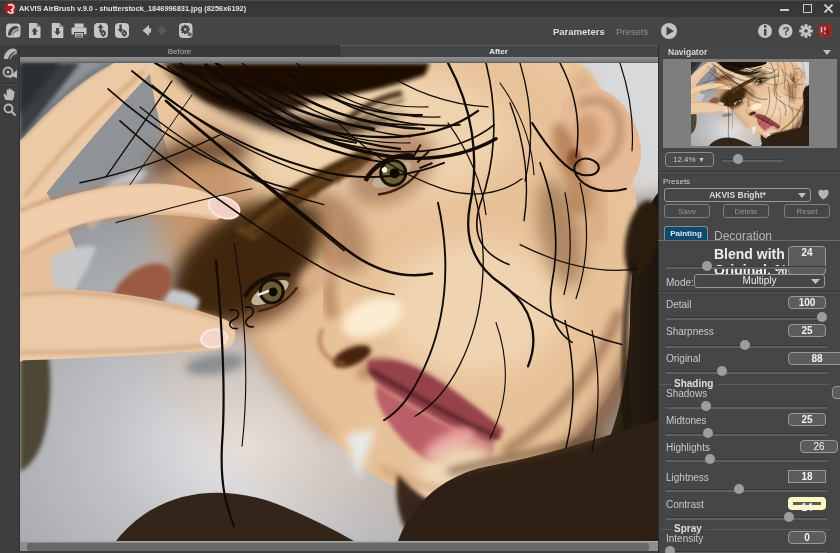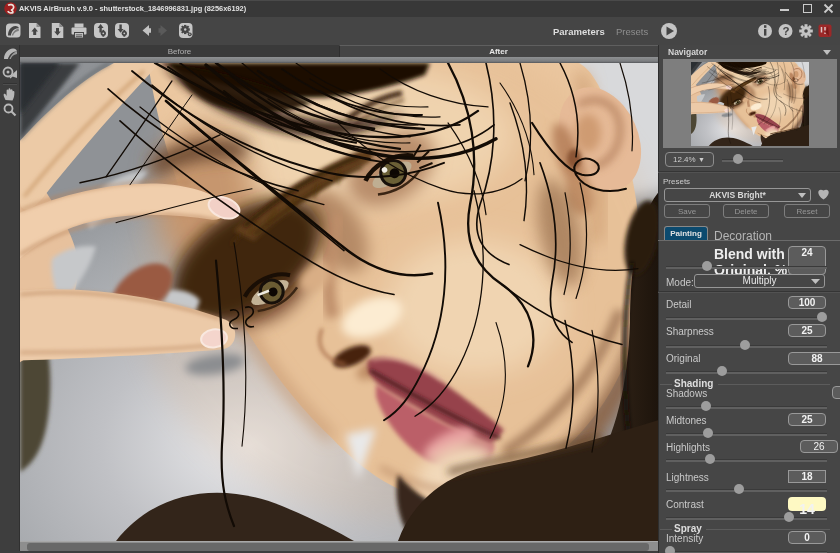--- a/index.html
+++ b/index.html
@@ -207,21 +207,21 @@
 <div class="abs" style="left:703px;top:428px;width:10px;height:10px;border-radius:5px;background:#9d9d9d;"></div>
 <div class="abs" style="left:666px;top:442px;font-size:10px;color:#c9c9c9;">Highlights</div>
 <div class="abs" style="left:788px;top:440px;width:38px;height:13px;background:#5c5c5c;border:1px solid #999999;border-radius:4px;box-sizing:border-box;text-align:center;font-size:10px;font-weight:normal;color:#f2f2f2;line-height:11px;margin-left:12px;">26</div>
 <div class="abs" style="left:666px;top:459px;width:161px;height:2px;background:#606060;border-top:1px solid #3a3a3a;"></div>
 <div class="abs" style="left:705px;top:454px;width:10px;height:10px;border-radius:5px;background:#9d9d9d;"></div>
 <div class="abs" style="left:666px;top:472px;font-size:10px;color:#c9c9c9;">Lightness</div>
 <div class="abs" style="left:788px;top:470px;width:38px;height:13px;background:#5c5c5c;border:1px solid #999999;border-radius:0;box-sizing:border-box;text-align:center;font-size:10px;font-weight:bold;color:#f2f2f2;line-height:11px;">18</div>
 <div class="abs" style="left:666px;top:489px;width:161px;height:2px;background:#606060;border-top:1px solid #3a3a3a;"></div>
 <div class="abs" style="left:734px;top:484px;width:10px;height:10px;border-radius:5px;background:#9d9d9d;"></div>
 <div class="abs" style="left:666px;top:499px;font-size:10px;color:#c9c9c9;">Contrast</div>
-<div class="abs" style="left:788px;top:497px;width:38px;height:13px;background:#5c5c5c;border:7px solid #fef9c3;border-radius:4px;box-sizing:border-box;text-align:center;font-size:14px;font-weight:bold;color:#f2f2f2;line-height:11px;">14</div>
+<div class="abs" style="left:788px;top:497px;width:38px;height:13px;background:#5c5c5c;border:5px solid #fef9c3;border-radius:4px;box-sizing:border-box;text-align:center;font-size:10px;font-weight:bold;color:#f2f2f2;line-height:11px;">14</div>
 <div class="abs" style="left:666px;top:517px;width:161px;height:2px;background:#606060;border-top:1px solid #3a3a3a;"></div>
 <div class="abs" style="left:784px;top:512px;width:10px;height:10px;border-radius:5px;background:#9d9d9d;"></div>
 <div class="abs" style="left:674px;top:523px;font-size:10px;font-weight:bold;color:#dedede;">Spray</div>
 <div class="abs" style="left:660px;top:529px;width:12px;height:1px;background:#5c5c5c;"></div>
 <div class="abs" style="left:706px;top:529px;width:124px;height:1px;background:#5c5c5c;"></div>
 <div class="abs" style="left:666px;top:533px;font-size:10px;color:#c9c9c9;">Intensity</div>
 <div class="abs" style="left:788px;top:531px;width:38px;height:13px;background:#5c5c5c;border:1px solid #999999;border-radius:4px;box-sizing:border-box;text-align:center;font-size:10px;font-weight:bold;color:#f2f2f2;line-height:11px;">0</div>
 <div class="abs" style="left:666px;top:551px;width:161px;height:2px;background:#606060;border-top:1px solid #3a3a3a;"></div>
 <div class="abs" style="left:665px;top:546px;width:10px;height:10px;border-radius:5px;background:#9d9d9d;"></div>
 <svg width="0" height="0" style="position:absolute">

